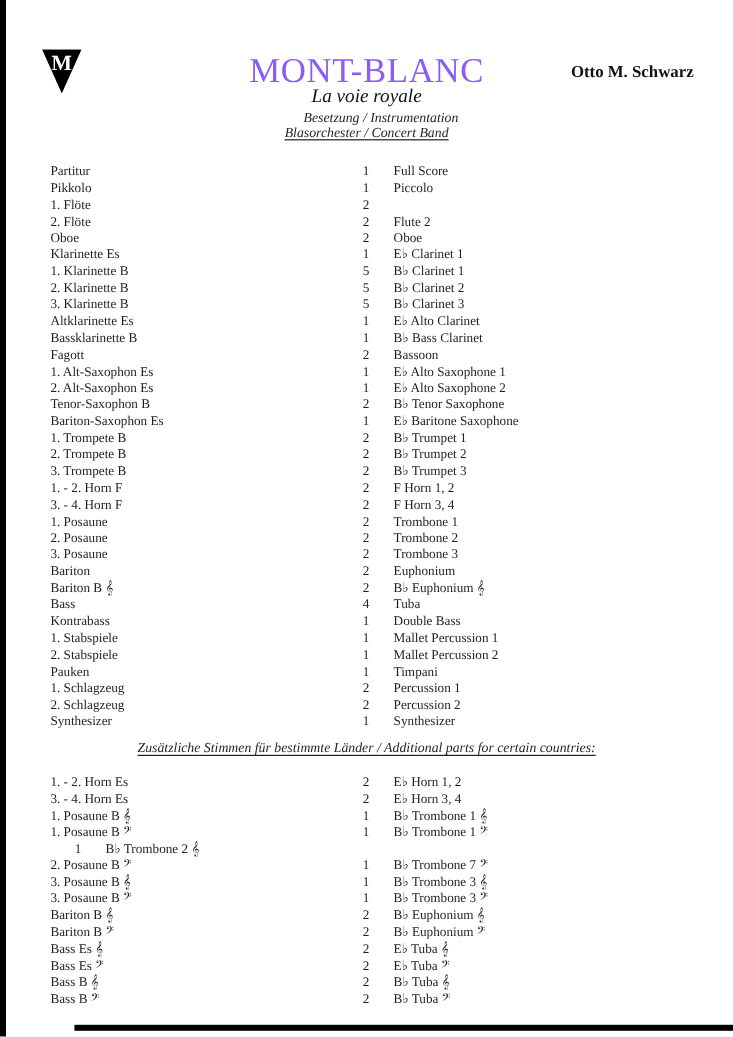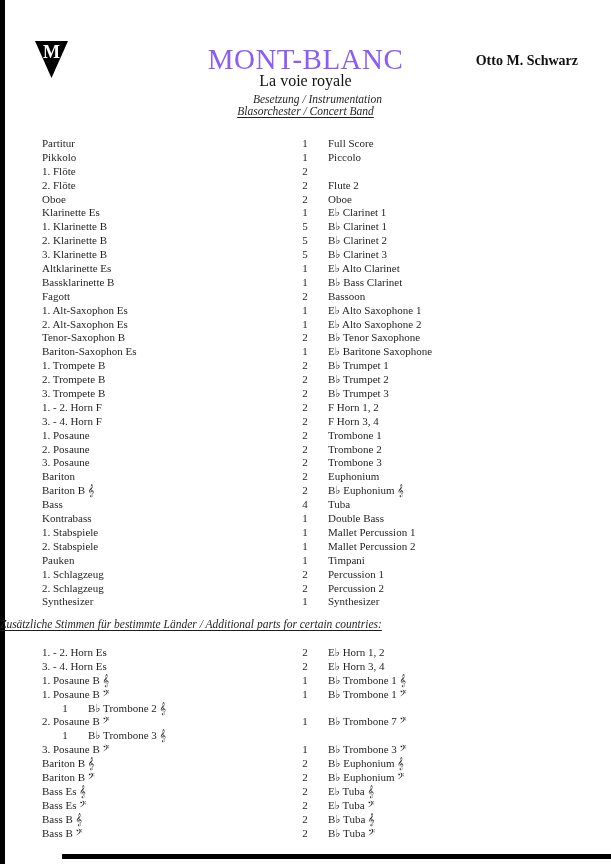--- a/index.html
+++ b/index.html
@@ -18,41 +18,41 @@
   .logo{position:absolute;left:35px;top:41px;width:33px;height:37px;}
   .logo .tri{position:absolute;inset:0;background:#000;
     clip-path:polygon(0 0,100% 0,50% 100%);}
   .logo .m{position:absolute;top:0;left:0;width:100%;text-align:center;
     color:#fff;font-weight:bold;font-size:18px;line-height:22px;
     font-family:"Liberation Serif",serif;}
 
   .title{position:absolute;left:0;top:44px;width:100%;text-align:center;
     font-size:29px;line-height:30px;letter-spacing:0.5px;color:#8b5cf6;}
   .subtitle{position:absolute;left:0;top:72px;width:100%;text-align:center;
-    font-size:16px;line-height:17px;color:#111;}
+    font-style:italic;font-size:16px;line-height:17px;color:#111;}
   .composer{position:absolute;right:33px;top:53px;
     font-weight:bold;font-size:14px;color:#111;}
 
   .head1{position:absolute;left:12px;top:93px;width:100%;text-align:center;
     font-style:italic;font-size:11.5px;line-height:12px;}
   .head2{position:absolute;left:0;top:105px;width:100%;text-align:center;
     font-style:italic;font-size:11.5px;line-height:12px;
     text-decoration:underline;text-underline-offset:2px;}
 
   .list{position:absolute;left:42px;right:43px;}
   .list-main{top:137px;}
   .list-additional{top:646px;}
   .row{display:flex;height:13.9px;line-height:13.9px;font-size:11px;}
   .cell-de{width:240px;text-align:left;white-space:nowrap;
     font-family:"Liberation Serif","DejaVu Sans",serif;}
   .cell-qty{width:46px;text-align:center;}
   .cell-en{flex:1;text-align:left;white-space:nowrap;
     font-family:Liberation Serif, serif;}
 
-  .section-heading{position:absolute;left:0;top:618px;width:100%;text-align:left;
+  .section-heading{position:absolute;left:0;top:618px;width:100%;text-align:center;
     font-style:italic;font-size:11.5px;line-height:13px;
     text-decoration:underline;text-underline-offset:2px;}
 </style>
 </head>
 <body>
 
 <div class="page">
 
   <div class="edge-left"></div>
   <div class="edge-bottom"></div>
@@ -267,20 +267,21 @@
       <div class="row">
         <span class="cell-qty">1</span>
         <span class="cell-en">B♭ Trombone 2 𝄞</span>
       </div>
       <div class="row">
         <span class="cell-de">2. Posaune B 𝄢</span>
         <span class="cell-qty">1</span>
         <span class="cell-en">B♭ Trombone 7 𝄢</span>
       </div>
       <div class="row">
+        <span class="cell-de">3. Posaune B 𝄞</span>
         <span class="cell-qty">1</span>
         <span class="cell-en">B♭ Trombone 3 𝄞</span>
       </div>
       <div class="row">
         <span class="cell-de">3. Posaune B 𝄢</span>
         <span class="cell-qty">1</span>
         <span class="cell-en">B♭ Trombone 3 𝄢</span>
       </div>
       <div class="row">
         <span class="cell-de">Bariton B 𝄞</span>

